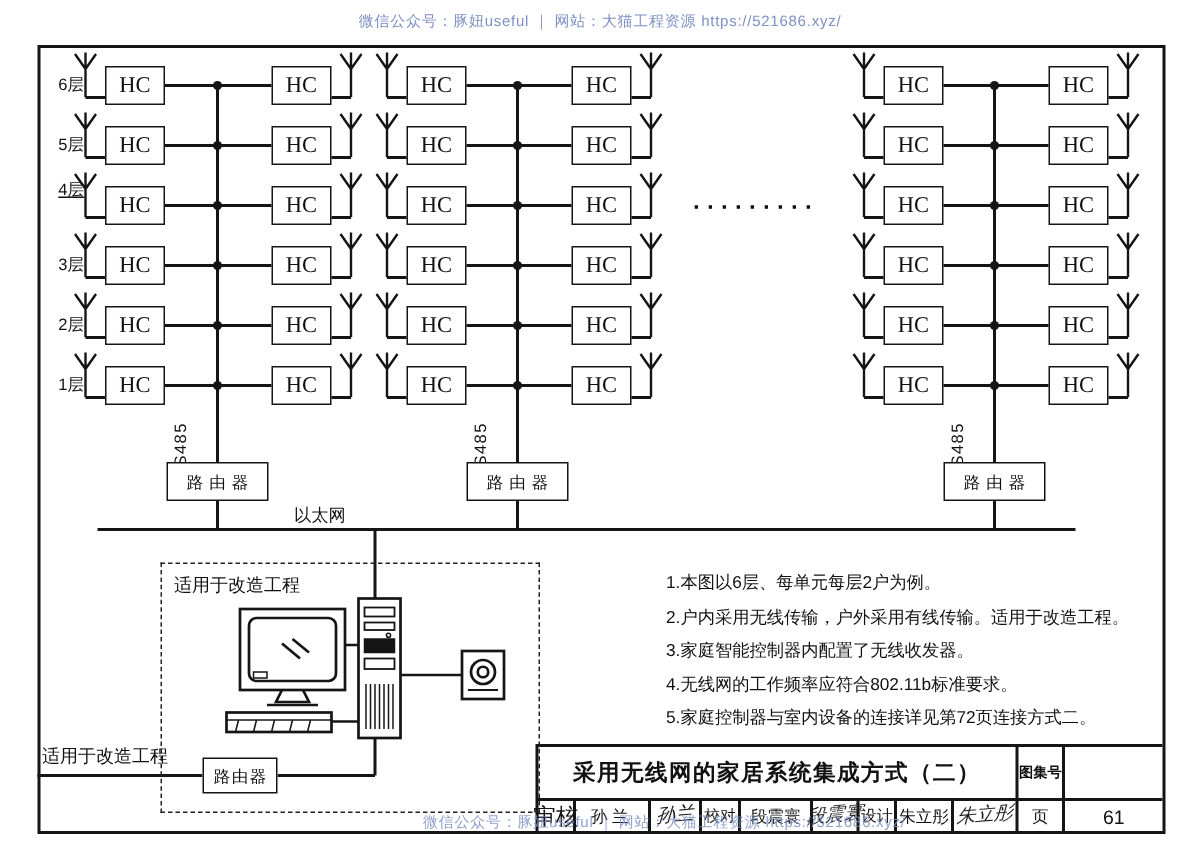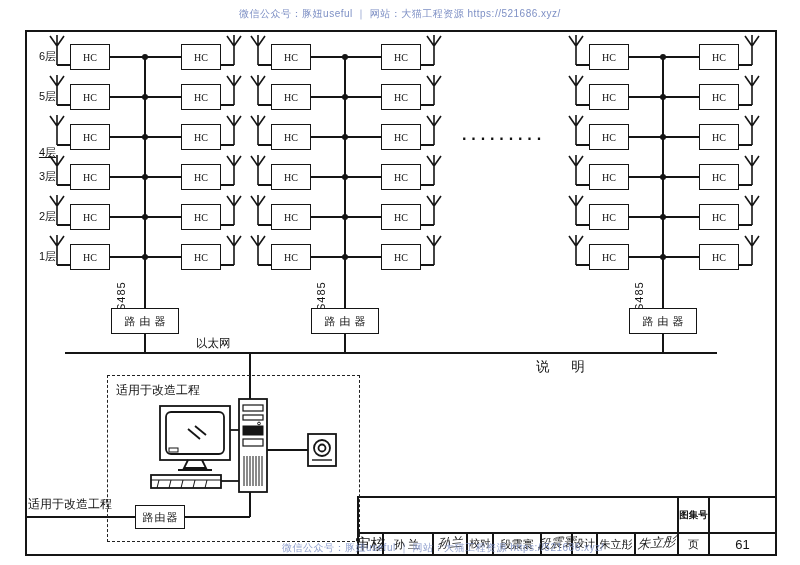--- a/index.html
+++ b/index.html
@@ -5,21 +5,21 @@
   html,body{margin:0;padding:0;background:#fff;}
   .page{position:relative;width:800px;height:565px;background:#fff;overflow:hidden;
         font-family:"Liberation Sans","DejaVu Sans",sans-serif;color:#111;}
   .frame{position:absolute;left:25px;top:30px;width:748px;height:522px;border:2px solid #151515;}
   .wm{position:absolute;color:#7e90c5;font-size:10px;letter-spacing:.5px;z-index:9;white-space:nowrap;}
   .wm.top{left:0;top:7px;width:800px;text-align:center;}
   .wm.bottom{left:282px;top:541px;opacity:.85;}
   .ln{position:absolute;background:#151515;}
   .box{position:absolute;box-sizing:border-box;border:1.5px solid #151515;background:#fff;
        display:flex;align-items:center;justify-content:center;white-space:nowrap;}
-  .hc{font-size:10px;font-family:"Liberation Serif","DejaVu Serif",serif;}
+  .hc{font-size:15px;font-family:"Liberation Serif","DejaVu Serif",serif;}
   .router{font-size:11px;letter-spacing:4px;text-indent:4px;}
   .router-sm{font-size:11px;letter-spacing:1px;text-indent:1px;}
   .floor{position:absolute;font-size:11px;width:28px;text-align:right;}
   .dot{position:absolute;width:6px;height:6px;border-radius:50%;background:#151515;}
   .rs485{position:absolute;font-size:11px;width:48px;height:14px;
          transform:rotate(-90deg);transform-origin:left bottom;letter-spacing:1px;}
   .ant{position:absolute;width:18px;height:31px;}
   .lbl{position:absolute;white-space:nowrap;}
   .dash-box{position:absolute;border:1.5px dashed #222;}
   .dots{position:absolute;font-size:16px;font-weight:bold;letter-spacing:4px;}
@@ -37,21 +37,21 @@
 
 <div class="page">
 
   <div class="wm top">微信公众号：豚妞useful ｜ 网站：大猫工程资源 https://521686.xyz/</div>
 
   <div class="frame"></div>
 
   <div id="diagram">
       <div class="floor" style="left: 28px; top: 49px;">6层</div>
       <div class="floor" style="left: 28px; top: 89px;">5层</div>
-      <div class="floor" style="left: 28px; top: 145px; text-decoration: underline;">4层</div>
+      <div class="floor" style="left: 28px; top: 119px; text-decoration: underline;">4层</div>
       <div class="floor" style="left: 28px; top: 169px;">3层</div>
       <div class="floor" style="left: 28px; top: 209px;">2层</div>
       <div class="floor" style="left: 28px; top: 249px;">1层</div>
       <div class="ln" style="left: 144px; top: 57px; width: 2px; height: 251px;"></div>
       <div class="box hc" style="left: 70px; top: 44px; width: 40px; height: 26px;">HC</div>
       <div class="box hc" style="left: 181px; top: 44px; width: 40px; height: 26px;">HC</div>
       <div class="ln" style="left: 110px; top: 56px; width: 35px; height: 2px;"></div>
       <div class="ln" style="left: 145px; top: 56px; width: 36px; height: 2px;"></div>
       <div class="dot" style="left: 142px; top: 54px;"></div>
       <div class="ant" style="left: 48px; top: 34px;">
@@ -430,22 +430,29 @@
       <rect x="163" y="36" width="28" height="32"></rect>
       <circle cx="177" cy="50" r="8"></circle>
       <circle cx="177" cy="50" r="3.5"></circle>
       <line x1="167" y1="62" x2="187" y2="62" stroke-width="1.4"></line>
     </g>
   </svg>
 
   <div class="lbl" style="left:28px;top:496px;font-size:12px;">适用于改造工程</div>
   <div class="box router-sm" style="left:135px;top:505px;width:50px;height:24px;">路由器</div>
 
-  <div class="notes-title">说  明</div>
-
+  <div class="notes" id="notes-list">
+      <div class="note-item">1.本图以6层、每单元每层2户为例。</div>
+      <div class="note-item">2.户内采用无线传输，户外采用有线传输。适用于改造工程。</div>
+      <div class="note-item">3.家庭智能控制器内配置了无线收发器。</div>
+      <div class="note-item">4.无线网的工作频率应符合802.11b标准要求。</div>
+      <div class="note-item">5.家庭控制器与室内设备的连接详见第72页连接方式二。</div>
+    </div>
+
+  <div class="tb-cell" style="left:360px;top:499px;width:316px;height:32px;font-weight:bold;font-size:15px;letter-spacing:1px;">采用无线网的家居系统集成方式（二）</div>
   <div class="tb-cell" style="left:680px;top:499px;width:27px;height:32px;font-size:9.5px;font-weight:bold;">图集号</div>
 
   <div class="tb-cell" style="left:359px;top:534px;width:23px;height:20px;font-size:15px;">审核</div>
   <div class="tb-cell" style="left:384px;top:534px;width:48px;height:20px;font-size:11px;letter-spacing:3px;">孙兰</div>
   <div class="tb-cell sig" style="left:434px;top:533px;width:32px;height:20px;">孙兰</div>
   <div class="tb-cell" style="left:468px;top:534px;width:24px;height:20px;font-size:10.5px;">校对</div>
   <div class="tb-cell" style="left:494px;top:534px;width:46px;height:20px;font-size:11px;">段震寰</div>
   <div class="tb-cell sig" style="left:542px;top:533px;width:29px;height:20px;">段震寰</div>
   <div class="tb-cell" style="left:573px;top:534px;width:23px;height:20px;font-size:10.5px;">设计</div>
   <div class="tb-cell" style="left:598px;top:534px;width:36px;height:20px;font-size:11px;">朱立彤</div>

